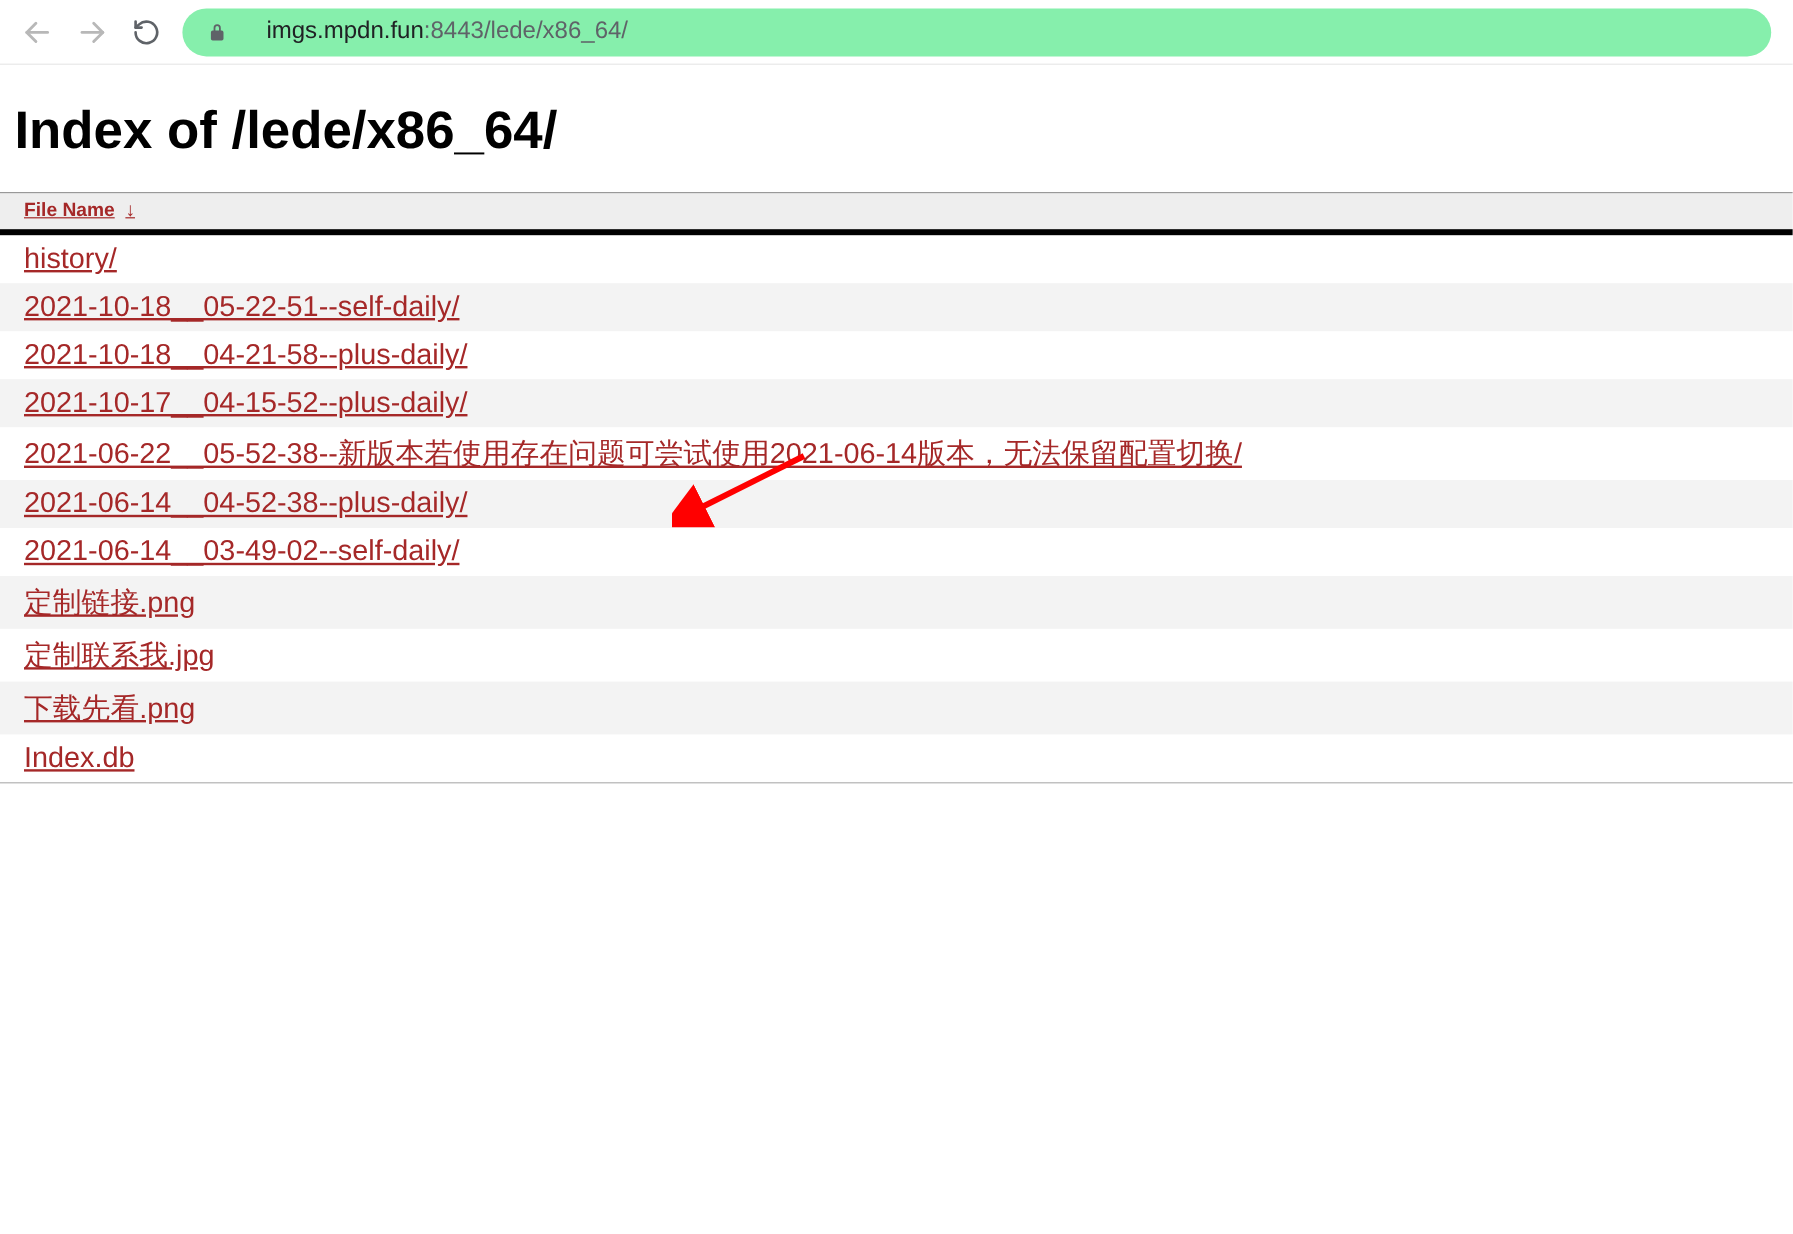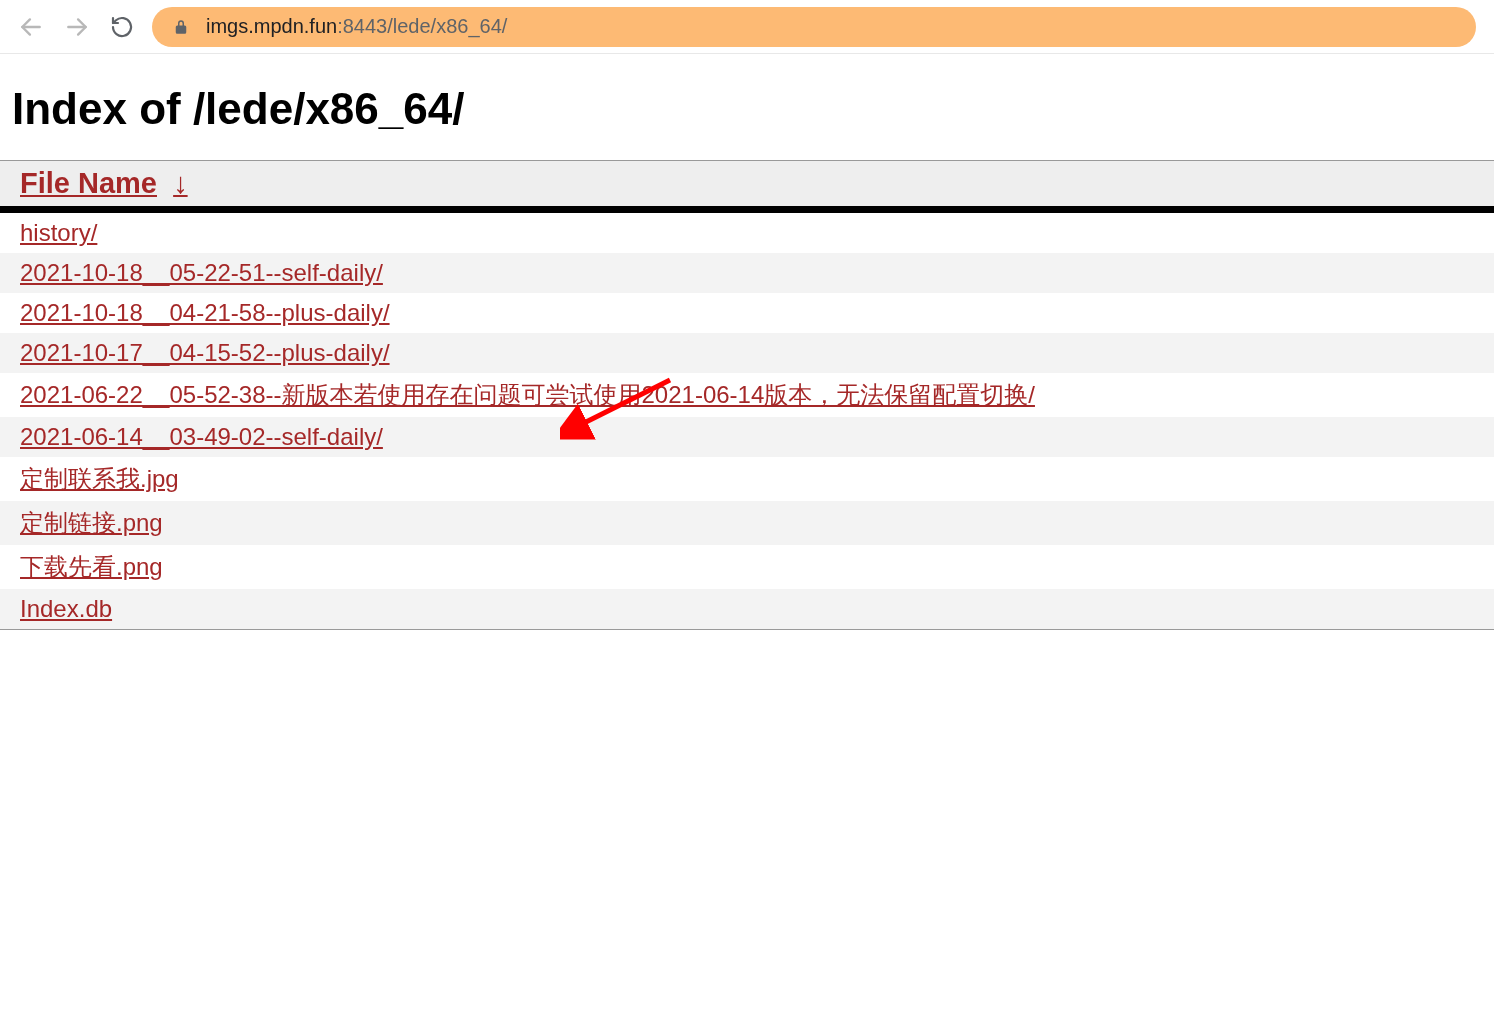--- a/index.html
+++ b/index.html
@@ -16,36 +16,36 @@
     }
     .nav-buttons { display: flex; align-items: center; gap: 20px; }
     .nav-btn { cursor: pointer; display: flex; align-items: center; justify-content: center; }
     .nav-btn svg { display: block; }
     .disabled svg { stroke: #b8b8b8; }
     
     .address-bar {
       flex: 1;
       display: flex;
       align-items: center;
-      background: #fdba74;
+      background: #86efac;
       border-radius: 24px;
       height: 40px;
       padding: 0 20px;
-      gap: 16px;
+      gap: 32px;
     }
     .lock-icon { display: flex; align-items: center; }
     .url-text { font-size: 20px; color: #5f6368; }
     .url-host { color: #202124; }
     
     .content { padding: 30px 0 0 0; }
     h1 { font-family: "Segoe UI", Arial, sans-serif; font-size: 44px; font-weight: 800; padding-left: 12px; margin-bottom: 26px; }
     
     table { width: 100%; border-collapse: collapse; border-top: 1px solid #999; border-bottom: 1px solid #999; }
     thead tr { background: #eeeeee; }
-    th { text-align: left; padding: 6px 20px; font-size: 29px; font-weight: 700; border-bottom: 7px solid #000000; }
+    th { text-align: left; padding: 6px 20px; font-size: 16px; font-weight: 700; border-bottom: 5px solid #000000; }
     th a { color: #a52828; text-decoration: underline; }
     tbody tr:nth-child(even) { background: #f3f3f3; }
     td { padding: 6px 20px; font-size: 24px; }
     td a { color: #a52828; text-decoration: underline; }
     
     .page-wrap { position: relative; }
     .arrow-annotation {
       position: absolute;
       pointer-events: none;
     }
@@ -108,27 +108,30 @@
           <tr>
             <td><a href="#">2021-10-18__04-21-58--plus-daily/</a></td>
           </tr>
           <tr>
             <td><a href="#">2021-10-17__04-15-52--plus-daily/</a></td>
           </tr>
           <tr>
             <td><a href="#">2021-06-22__05-52-38--新版本若使用存在问题可尝试使用2021-06-14版本，无法保留配置切换/</a></td>
           </tr>
           <tr>
+            <td><a href="#">2021-06-14__04-52-38--plus-daily/</a></td>
+          </tr>
+          <tr>
             <td><a href="#">2021-06-14__03-49-02--self-daily/</a></td>
           </tr>
           <tr>
-            <td><a href="#">定制联系我.jpg</a></td>
+            <td><a href="#">定制链接.png</a></td>
           </tr>
           <tr>
-            <td><a href="#">定制链接.png</a></td>
+            <td><a href="#">定制联系我.jpg</a></td>
           </tr>
           <tr>
             <td><a href="#">下载先看.png</a></td>
           </tr>
           <tr>
             <td><a href="#">Index.db</a></td>
           </tr>
         </tbody>
     </table>
   </div>

